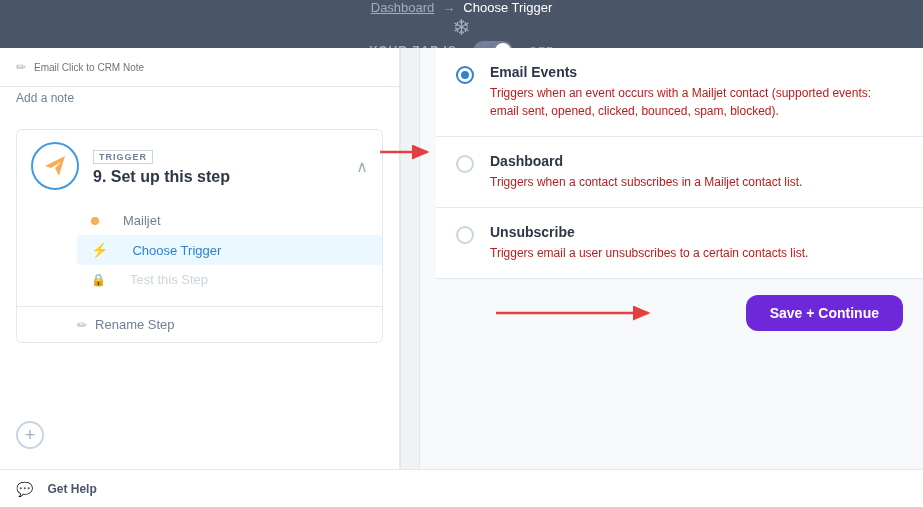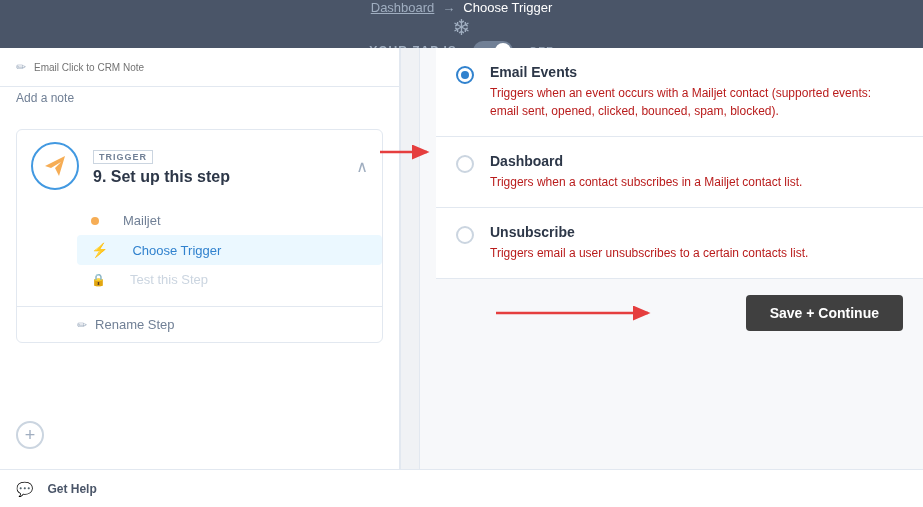--- a/index.html
+++ b/index.html
@@ -125,21 +125,21 @@
       padding: 0 16px;
     }
     .get-help { display: flex; align-items: center; gap: 6px; font-size: 12px; color: #718096; }
     .chat-icon { font-size: 14px; color: #718096; }
     .get-help-bold { font-weight: 700; color: #4a5568; margin-left: 8px; }
     .save-btn-area {
       display: flex; justify-content: flex-end; padding: 16px 20px;
       position: relative;
     }
     .save-btn {
-      background: #404040; color: #fff; border: none; border-radius: 4px;
+      background: #6d28d9; color: #fff; border: none; border-radius: 12px;
       padding: 10px 24px; font-size: 14px; font-weight: 600; cursor: pointer;
       white-space: nowrap;
     }
 
     .right-content { position: relative; padding-left: 16px; }
 
     
     .panel-container { position: relative; display: flex; flex: 1; }
   </style>
 </head>

